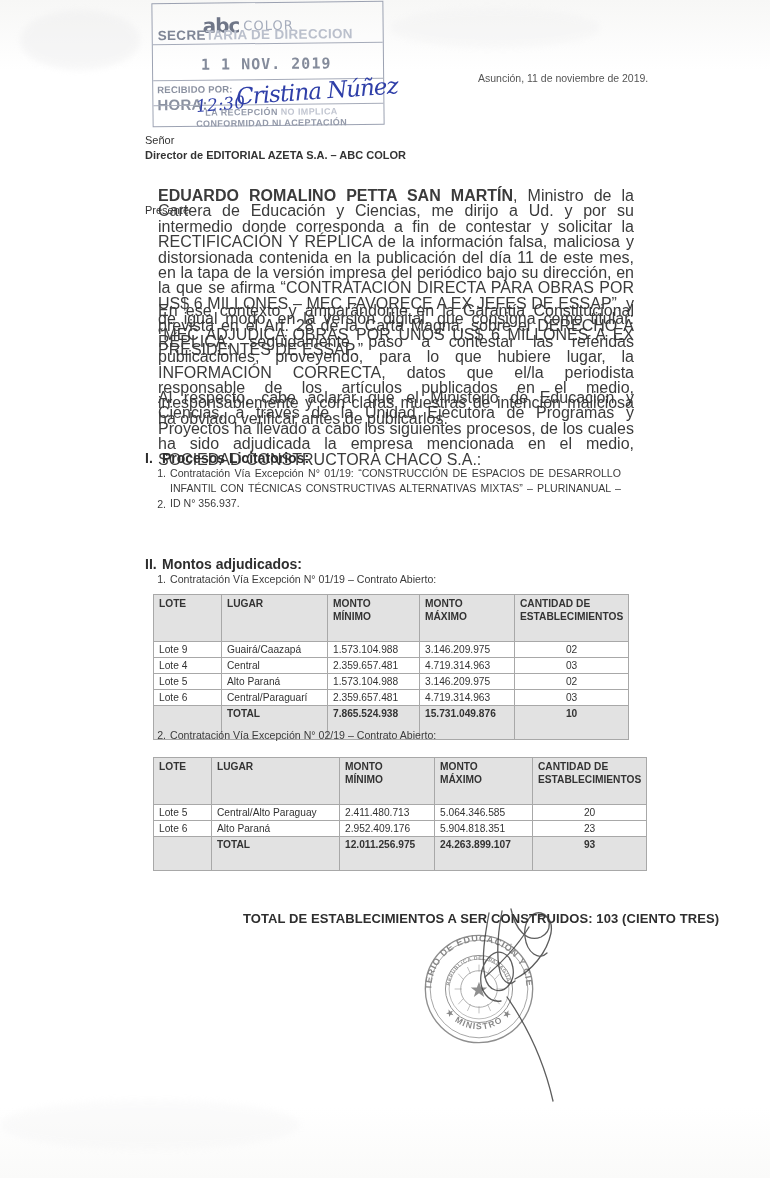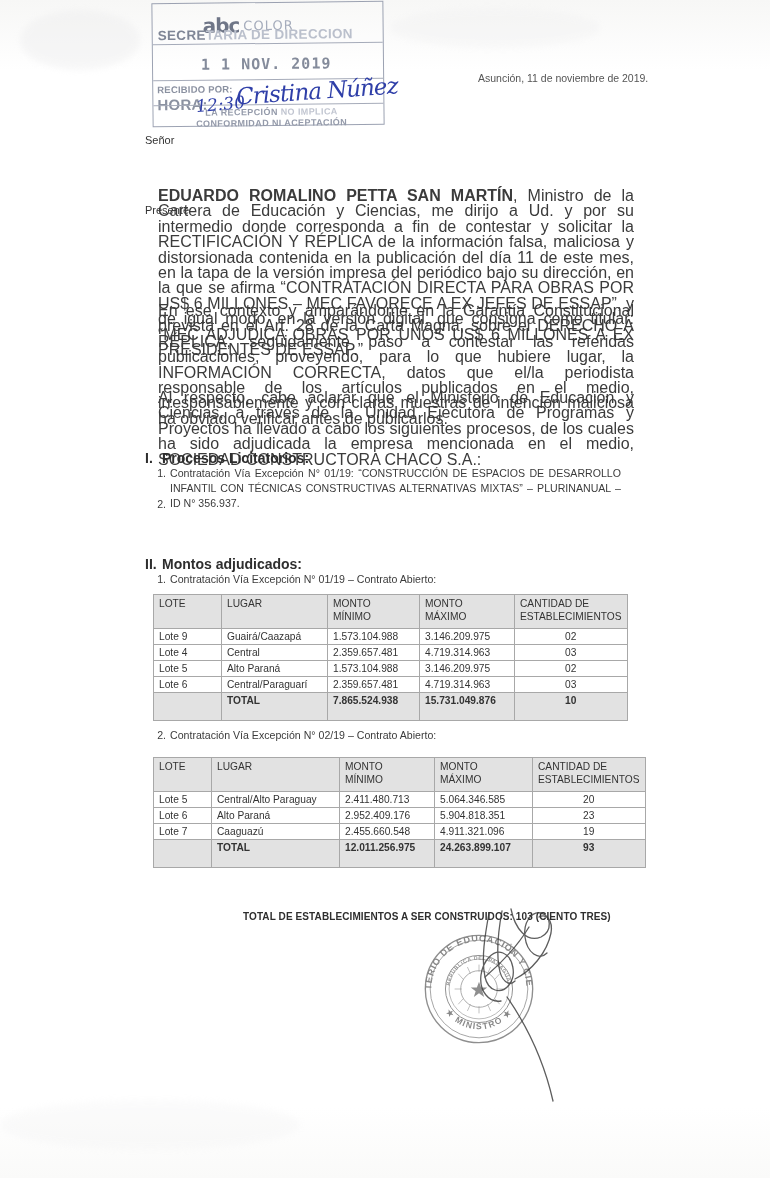--- a/index.html
+++ b/index.html
@@ -218,53 +218,53 @@
     border: 1px solid #a8a8a8;
     padding: 2px 5px;
     vertical-align: middle;
     font-weight: normal;
     text-align: left;
     height: 15px;
     box-sizing: border-box;
   }
   .tbl thead th {
     background: #e2e2e2;
-    font-weight: normal;
+    font-weight: bold;
     font-size: 10.2px;
     line-height: 12.6px;
     vertical-align: top;
     padding-top: 3px;
-    padding-bottom: 5px;
+    padding-bottom: 18px;
     height: 32px;
   }
   .tbl tr.totalrow td {
     background: #e2e2e2;
     font-weight: bold;
     height: 26px;
     vertical-align: bottom;
-    padding-bottom: 14px;
+    padding-bottom: 20px;
   }
   .tbl tr.totalrow td.blankc { background: #e2e2e2; }
   .tbl td.ctr { text-align: center; }
 
   .c-lote  { width: 68px; }
   .c-lugar { width: 106px; }
   .c-min   { width: 92px; }
   .c-max   { width: 95px; }
   .c-cant  { width: 108px; }
 
   .c2-lote  { width: 58px; }
   .c2-lugar { width: 128px; }
   .c2-min   { width: 95px; }
   .c2-max   { width: 98px; }
   .c2-cant  { width: 95px; }
 
   .totaltext {
     position: absolute;
-    font-size: 10px;
+    font-size: 13px;
     font-weight: bold;
     color: #2e2e2e;
     letter-spacing: .1px;
   }
 
   
   .seal {
     position: absolute;
     left: 418px;
     top: 928px;
@@ -312,20 +312,21 @@
       <span>CONFORMIDAD NI ACEPTACIÓN</span>
     </div>
   </div>
 
   <div class="hand hand-name">Cristina Núñez</div>
   <div class="hand hand-hora">12:30</div>
 
   <div class="date-line">Asunción, 11 de noviembre de 2019.</div>
 
   <div class="addr" style="top:133px;">Señor</div>
+  <div class="addr b" style="top:148px;">Director de EDITORIAL AZETA S.A. – ABC COLOR</div>
   <div class="addr" style="top:163px;margin-top:40px;">Presente</div>
 
   <div class="para" style="top:188px;">
     <b>EDUARDO ROMALINO PETTA SAN MARTÍN</b><span>, Ministro de la Cartera de Educación y Ciencias, me dirijo a Ud. y por su intermedio donde corresponda a fin de contestar y solicitar la RECTIFICACIÓN Y RÉPLICA de la información falsa, maliciosa y distorsionada contenida en la publicación del día 11 de este mes, en la tapa de la versión impresa del periódico bajo su dirección, en la que se afirma “CONTRATACIÓN DIRECTA PARA OBRAS POR US$ 6 MILLONES – MEC FAVORECE A EX JEFES DE ESSAP”, y de igual modo, en la versión digital, que consigna como titular: “MEC ADJUDICA OBRAS POR UNOS US$ 6 MILLONES A EX PRESIDENTES DE ESSAP.”</span>
   </div>
 
   <div class="para" style="top:303px;">En ese contexto y amparándome en la Garantía Constitucional prevista en el Art. 28 de la Carta Magna, sobre el DERECHO A RÉPLICA, seguidamente paso a contestar las referidas publicaciones, proveyendo, para lo que hubiere lugar, la INFORMACIÓN CORRECTA, datos que el/la periodista responsable de los artículos publicados en el medio, irresponsablemente y con claras muestras de intención maliciosa ha obviado verificar antes de publicarlos.</div>
 
   <div class="para" style="top:390px;"> Al respecto, cabe aclarar que el Ministerio de Educación y Ciencias, a través de la Unidad Ejecutora de Programas y Proyectos ha llevado a cabo los siguientes procesos, de los cuales ha sido adjudicada la empresa mencionada en el medio, SOCIEDAD CONSTRUCTORA CHACO S.A.:</div>
 
@@ -422,27 +423,20 @@
         <td>2.411.480.713</td>
         <td>5.064.346.585</td>
         <td class="ctr">20</td>
       </tr>
       <tr>
         <td>Lote 6</td>
         <td>Alto Paraná</td>
         <td>2.952.409.176</td>
         <td>5.904.818.351</td>
         <td class="ctr">23</td>
-      </tr>
-      <tr>
-        <td>Lote 7</td>
-        <td>Caaguazú</td>
-        <td>2.455.660.548</td>
-        <td>4.911.321.096</td>
-        <td class="ctr">19</td>
       </tr>
       <tr class="totalrow">
         <td class="blankc"></td>
         <td>TOTAL</td>
         <td>12.011.256.975</td>
         <td>24.263.899.107</td>
         <td class="ctr">93</td>
       </tr>
     </tbody>
   </table>

